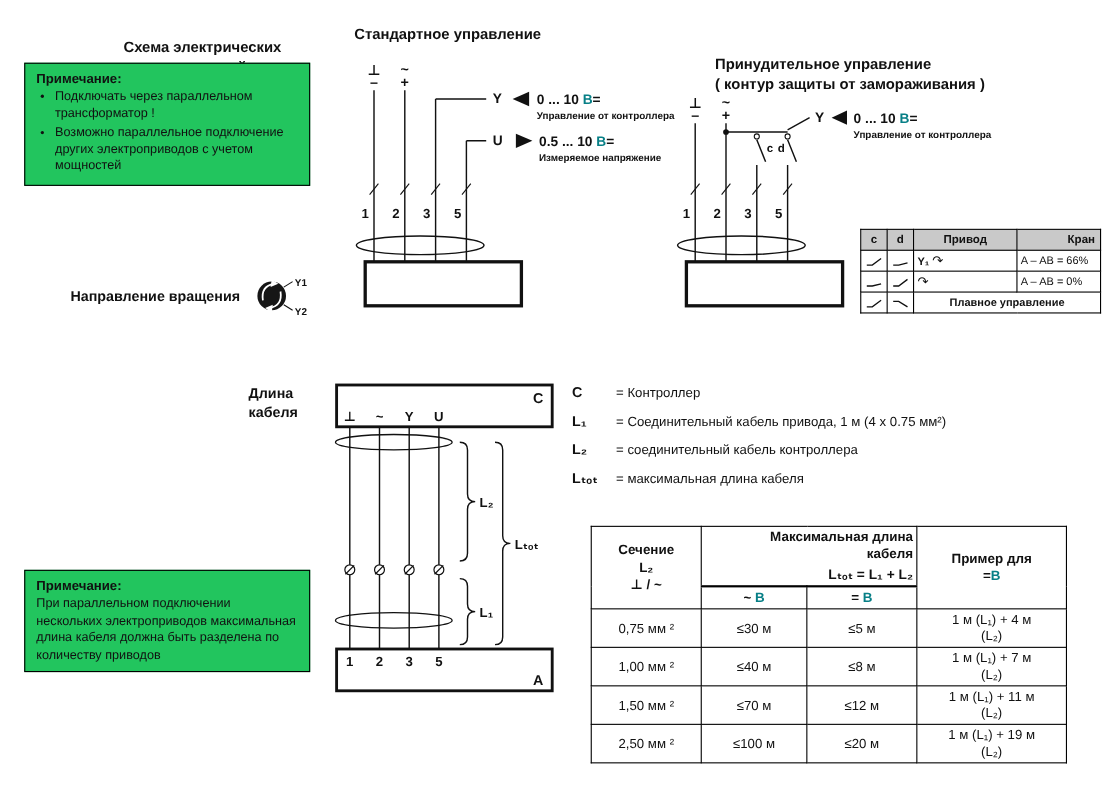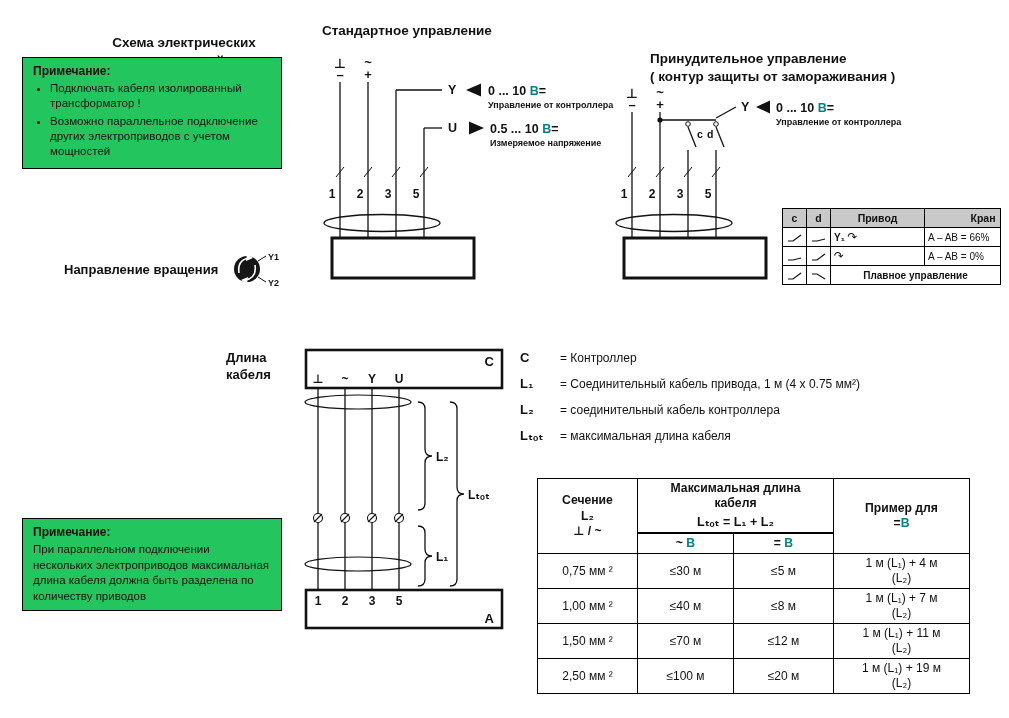--- a/index.html
+++ b/index.html
@@ -42,21 +42,21 @@
 </head>
 <body>
 
 <div class="page">
 
   <div class="abs title center" style="left:78px;top:2px;width:212px;margin-top:32px;">Схема электрических соединений</div>
 
   <div class="abs note-box" style="left:22px;top:57px;width:260px;">
     <div class="note-title">Примечание:</div>
     <ul class="note-list">
-      <li>Подключать кабеля изолированный трансформатор !</li>
+      <li>Подключать через параллельном трансформатор !</li>
       <li>Возможно параллельное подключение других электроприводов с учетом мощностей</li>
     </ul>
   </div>
 
   <div class="abs title" style="left:64px;top:262px;font-size:13px;">Направление вращения</div>
   <svg class="abs" style="left:230px;top:246px;" width="74" height="46" viewBox="0 0 74 46">
     <circle cx="17" cy="23" r="13" fill="#161616"></circle>
     <path d="M9,27 Q7,14 19,12" stroke="#fff" stroke-width="1.6" fill="none"></path>
     <polygon points="17,8 23,12 16,15" fill="#fff"></polygon>
     <path d="M25,19 Q27,32 15,34" stroke="#fff" stroke-width="1.6" fill="none"></path>
@@ -288,21 +288,21 @@
         <col style="width:100px">
         <col style="width:136px">
     </colgroup>
     <tbody>
         <tr>
       <td rowspan="2" class="hdr">
         <div>Сечение</div>
         <div>L₂</div>
         <div>⊥ / ~</div>
       </td>
-      <td colspan="2" class="hdr" style="border-bottom:2.5px solid #000;">
+      <td colspan="2" class="hdr" style="border-bottom:2.5px solid #000;text-align:right;">
         <div>Максимальная длина</div>
         <div>кабеля</div>
         <div class="formula">Lₜₒₜ = L₁ + L₂</div>
       </td>
       <td rowspan="2" class="hdr">
         <div>Пример для</div>
         <div><span>=</span><span class="c-teal">В</span></div>
       </td>
     </tr>
     <tr>

